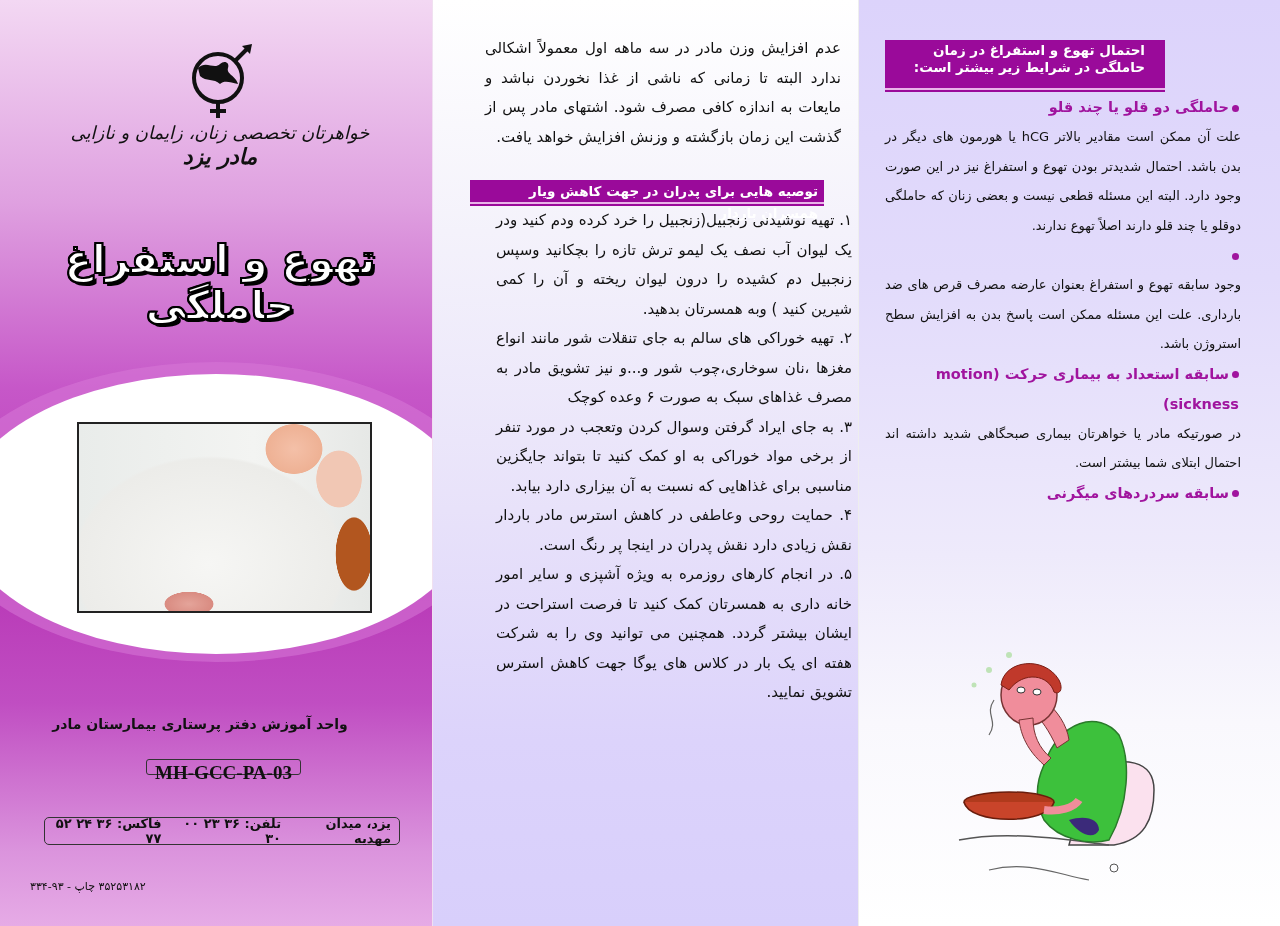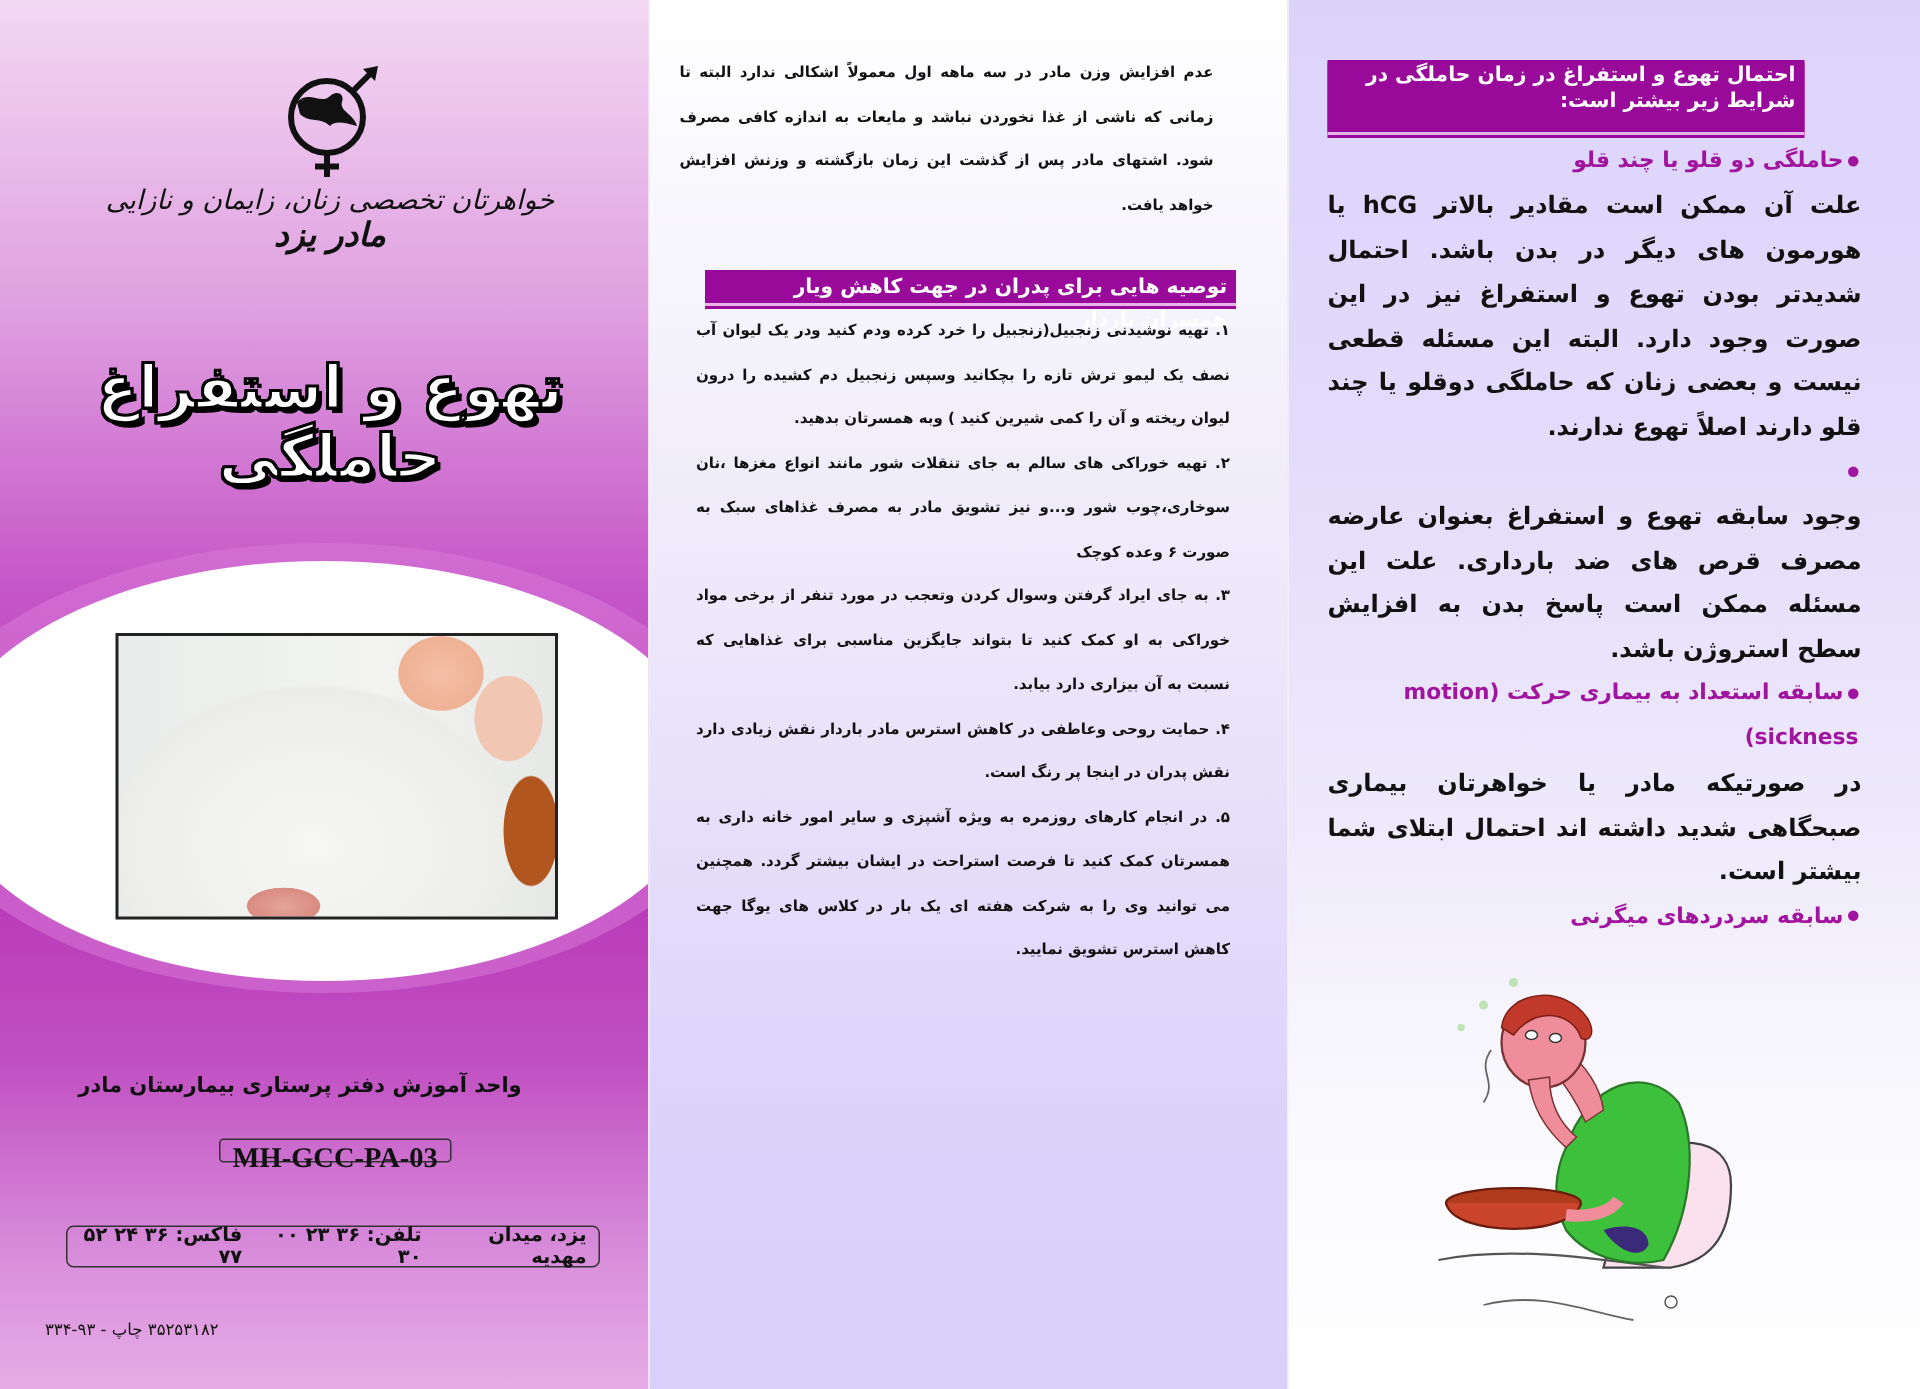--- a/index.html
+++ b/index.html
@@ -68,54 +68,54 @@
     direction: rtl; font-family: "DejaVu Sans", sans-serif;
   }
 
   
   #panel-mid {
     left: 432px; width: 426px;
     background: linear-gradient(to bottom, #ffffff 0%, #f4f2fb 25%, #e8e2fa 55%, #dcd3fb 80%, #d8cffb 100%);
     border-left: 1px solid #f0e0f0;
   }
   .mid-text {
-    position: absolute; left: 20px; width: 356px; direction: rtl; text-align: justify;
-    font-size: 10px; font-weight: bold; color: #111; line-height: 29.5px;
+    position: absolute; left: 52px; width: 356px; direction: rtl; text-align: justify;
+    font-size: 15px; font-weight: normal; color: #111; line-height: 29.5px;
   }
   #mid-intro { top: 34px; text-align-last: right; }
   .mid-section-bar {
     position: absolute; left: 37px; width: 354px; top: 180px; height: 24px;
     background: #9a0a9a; color: #fff; direction: rtl; font-size: 13.5px; font-weight: bold;
     line-height: 22px; padding-right: 6px; border-bottom: 2px solid #e9b5e9;
     box-shadow: 0 2px 0 #9a0a9a;
     padding-left: 39px;
   }
   #mid-list { top: 206px; margin-left: 11px; }
   #mid-list p { text-align-last: right; }
 
   
   #panel-right {
     left: 858px; width: 422px;
     background: linear-gradient(to bottom, #dcd3fb 0%, #e2dbfb 30%, #eeeafb 60%, #f9f8fd 78%, #ffffff 100%);
     border-left: 1px solid #eee;
   }
   .right-header {
-    position: absolute; left: 26px; width: 318px; top: 40px; height: 50px;
+    position: absolute; left: 26px; width: 280px; top: 40px; height: 50px;
     background: #9a0a9a; color: #fff; direction: rtl; font-size: 13.5px; font-weight: bold;
-    line-height: 17px; padding: 2px 6px 0 6px;
+    line-height: 17px; padding: 2px 20px 0 6px;
     border-bottom: 2px solid #e9b5e9; box-shadow: 0 2px 0 #9a0a9a;
   }
   .right-content { position: absolute; left: 26px; width: 356px; top: 92px; direction: rtl; }
   .bullet-head {
     color: #a0149e; font-size: 14.5px; font-weight: bold; line-height: 30px;
     padding-right: 2px;
   }
   .bullet-head .dot { display: inline-block; width: 7px; height: 7px; background: #a0149e; border-radius: 50%; margin-left: 3px; vertical-align: middle; }
   .bullet-body {
-    color: #111; font-size: 16px; font-weight: bold; line-height: 29.5px;
+    color: #111; font-size: 13px; font-weight: normal; line-height: 29.5px;
     text-align: justify; text-align-last: right; padding-right: 0;
   }
   .cartoon { position: absolute; left: 90px; top: 640px; width: 210px; height: 250px; }
   .cartoon svg { width: 210px; height: 250px; }
 </style>
 </head>
 <body>
 
 <div id="panel-left" class="panel">
   <div class="logo">

